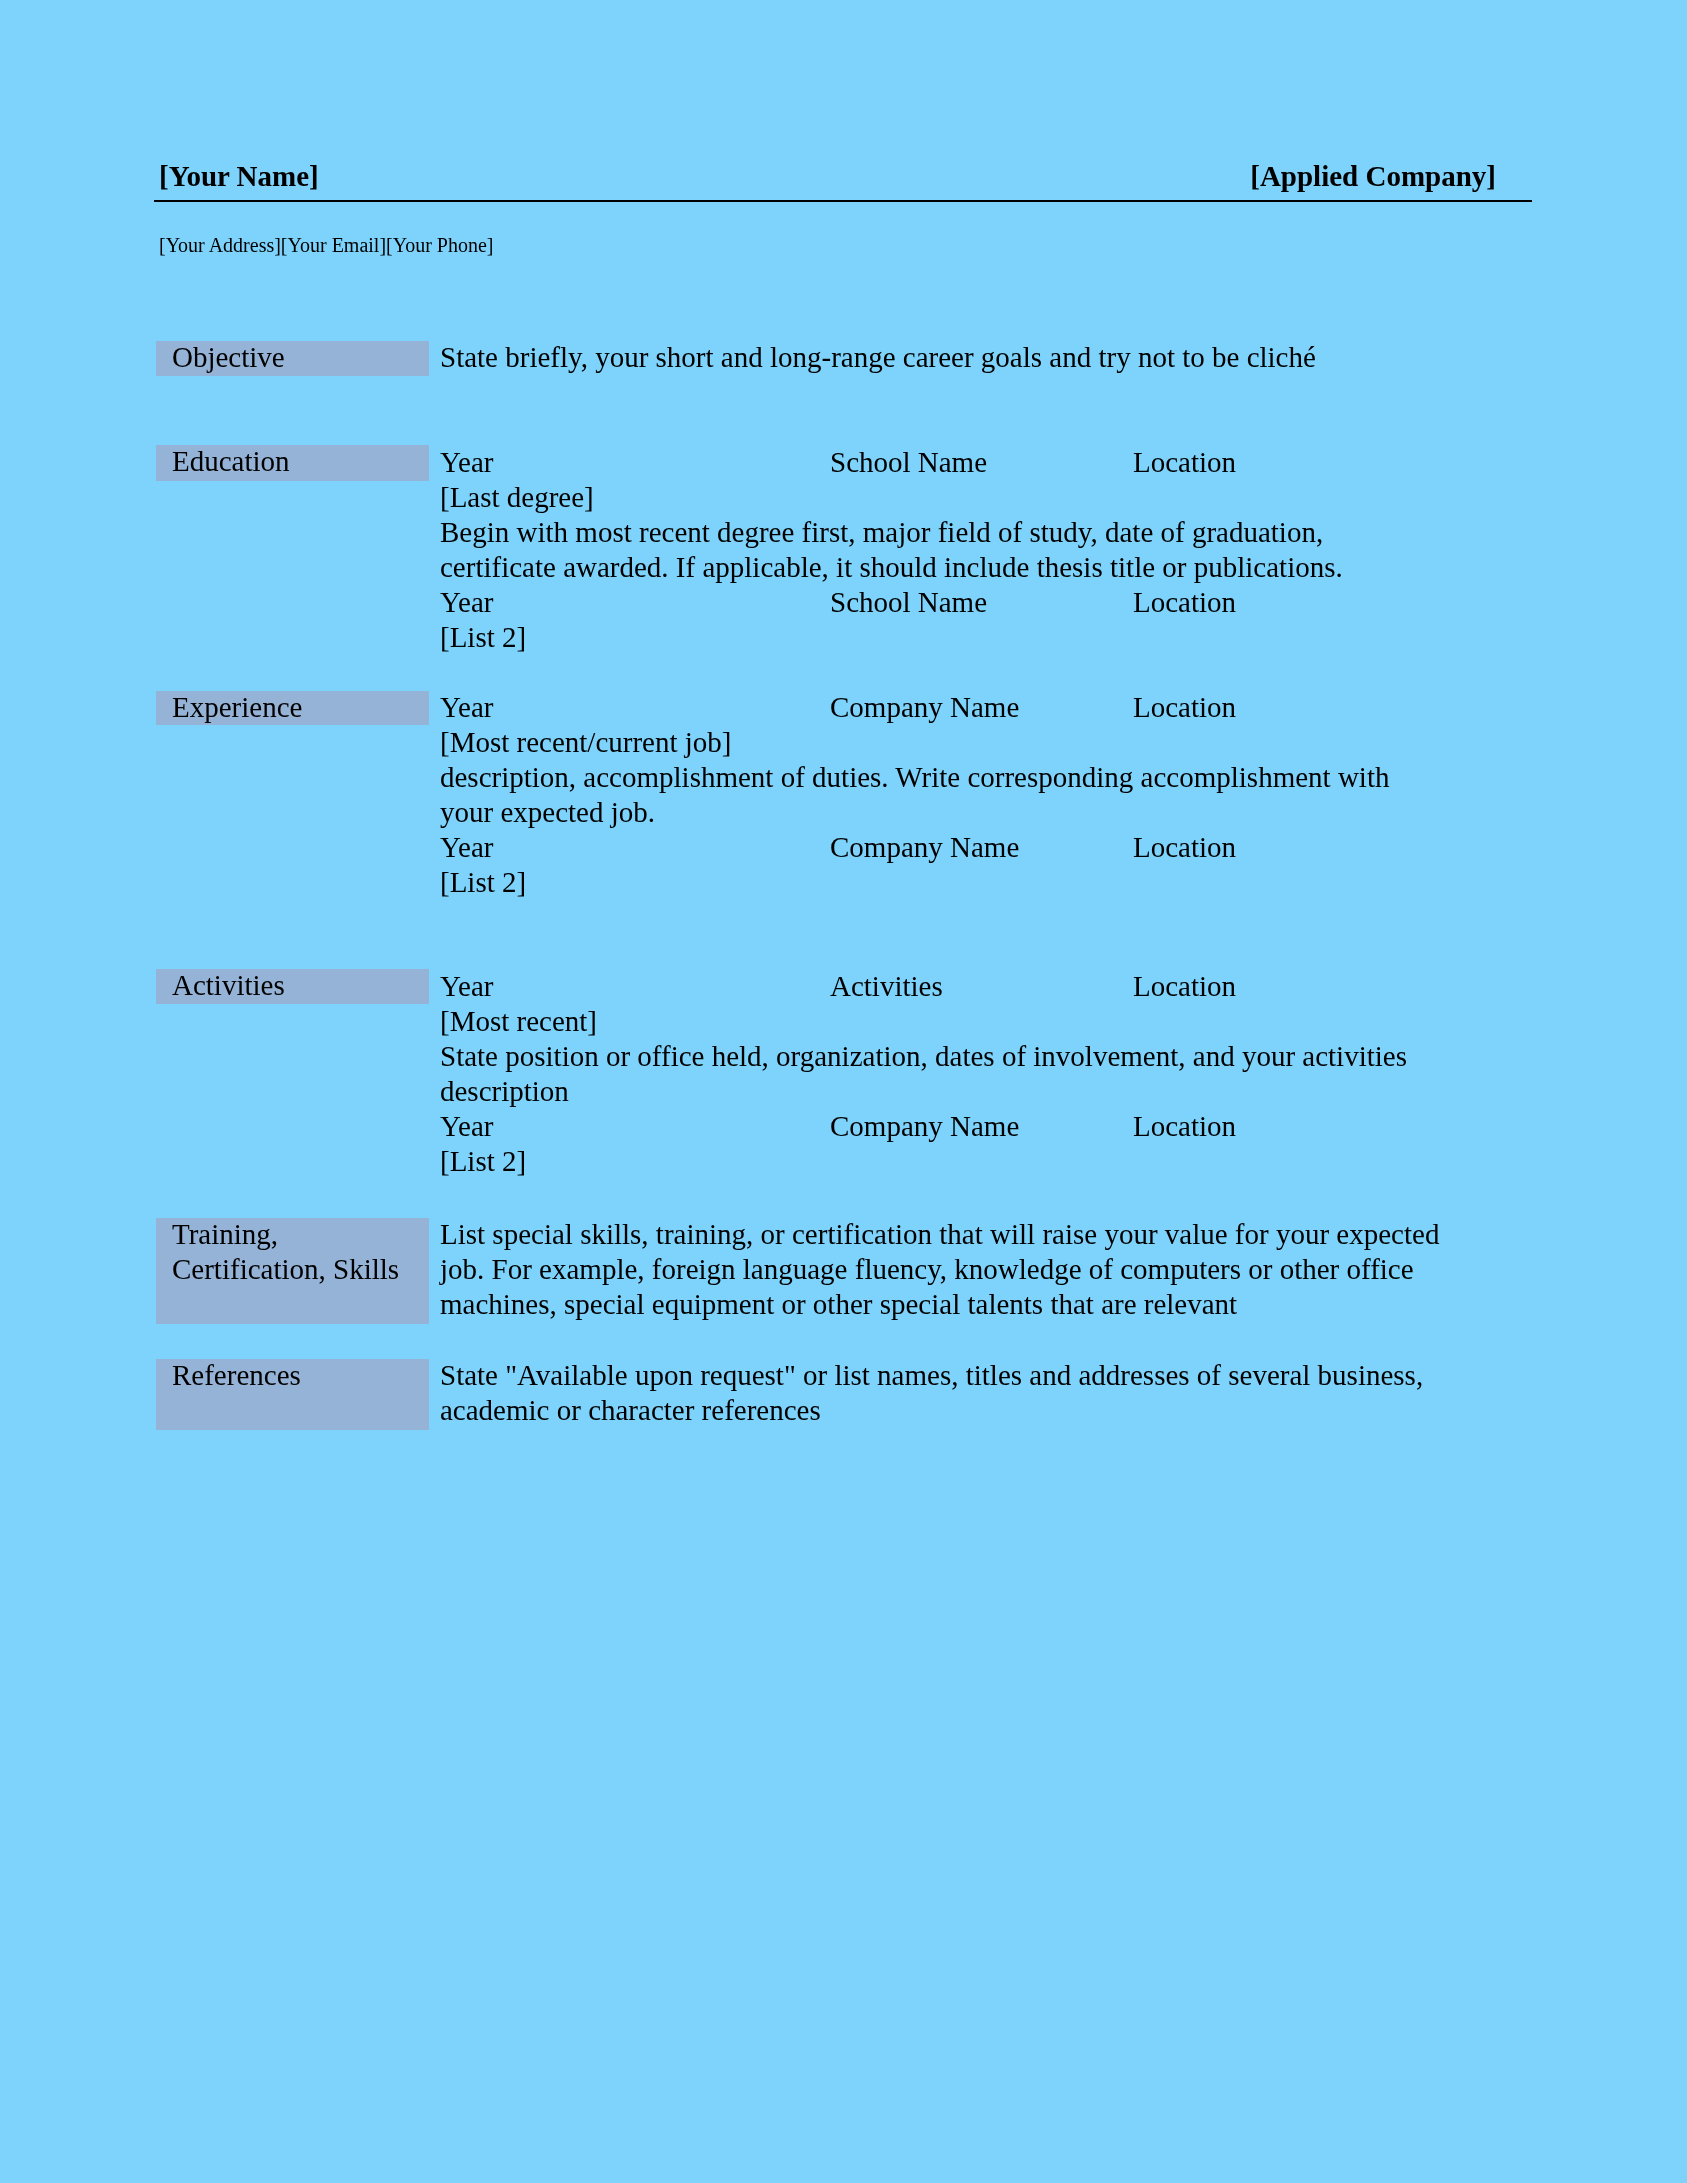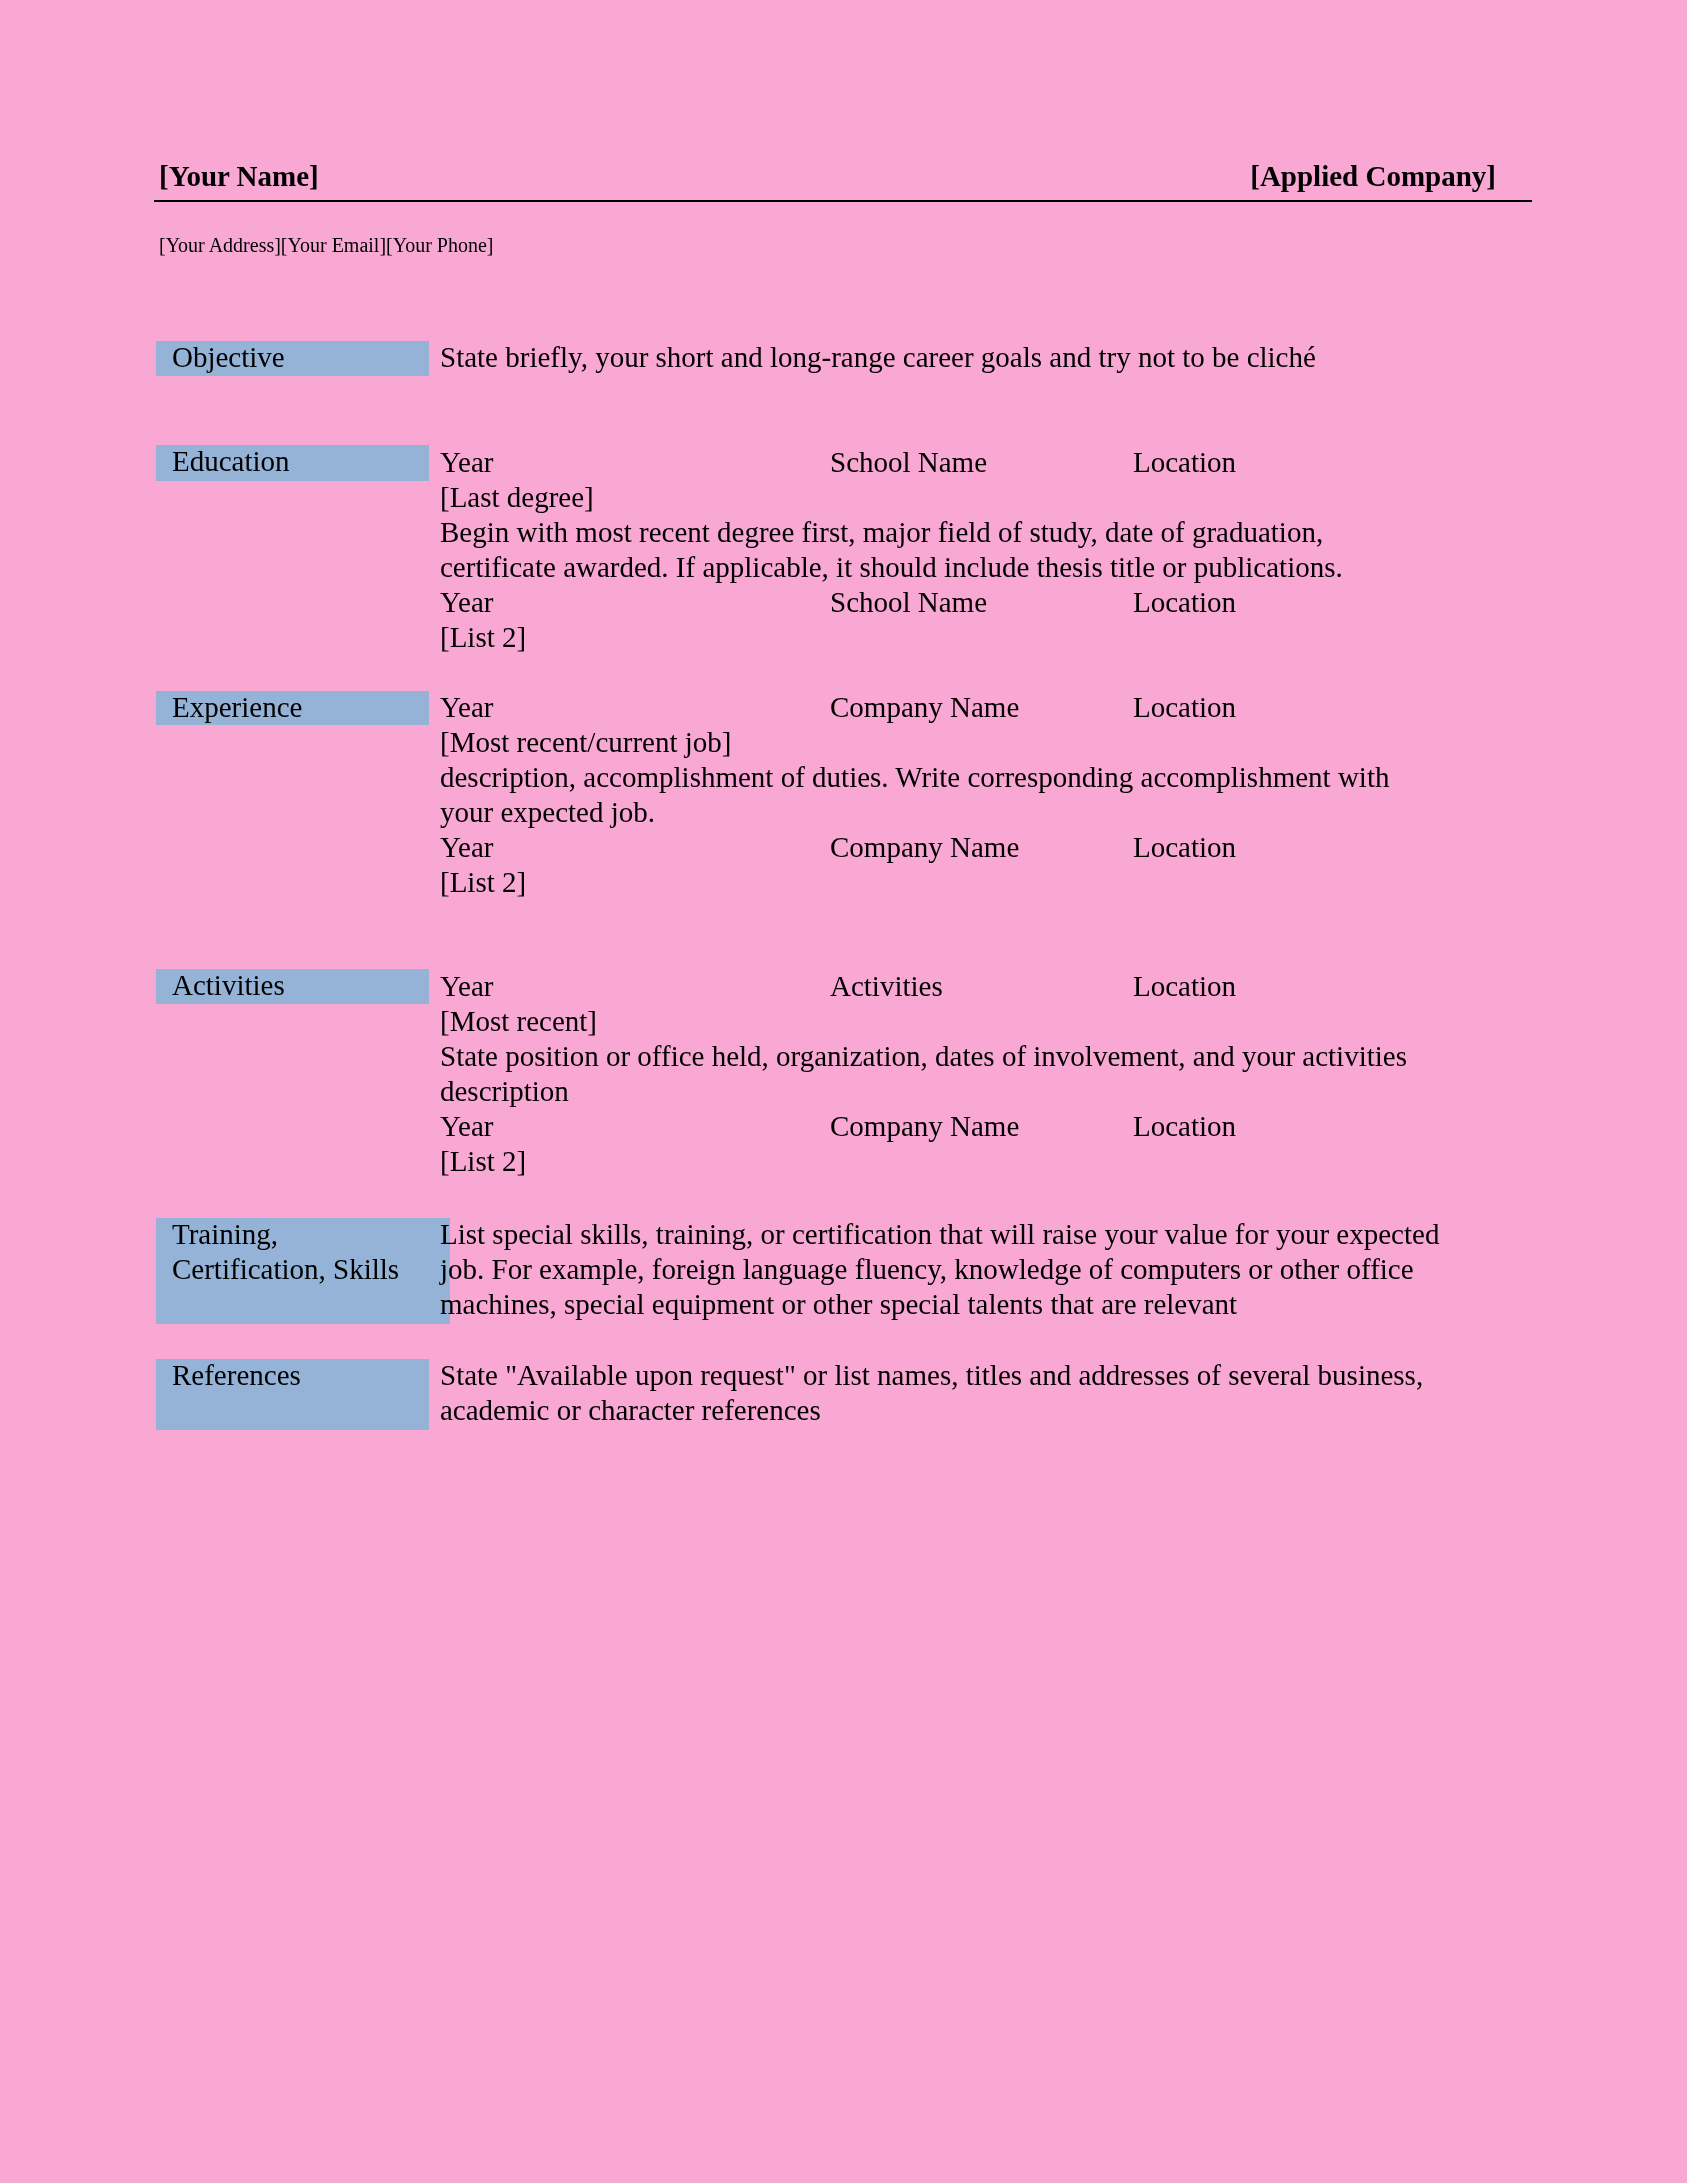--- a/index.html
+++ b/index.html
@@ -1,18 +1,18 @@
 <!DOCTYPE html>
 <html style="font-size:10.6px"><head>
   <meta charset="utf-8">
   <style>
     html, body { margin: 0; padding: 0; background: #ffffff; }
     body { width: 1687px; height: 2183px; position: relative; overflow: hidden;
            font-family: "Liberation Serif", "DejaVu Serif", serif; color: #000; }
-    .page { position: absolute; left: 0; top: 0; width: 1687px; height: 2183px; background: #f9a8d4; }
+    .page { position: absolute; left: 0; top: 0; width: 1687px; height: 2183px; background: #7dd3fc; }
     .hdr-text { position: absolute; font-size: 29px; font-weight: bold; line-height: 34px; white-space: nowrap; }
     #name { left: 159px; top: 159px; }
     #position { right: 191px; top: 159px; }
     .rule { position: absolute; left: 154px; top: 200px; width: 1378px; height: 2px; background: #000; }
     #contact { position: absolute; left: 159px; top: 228px; font-size: 20px; line-height: 34px; white-space: nowrap; }
     .label-box { position: absolute; left: 156px; width: 273px; background: #95B3D7; }
     .label-text { position: absolute; left: 16px; top: 1.3px; font-size: 29px; line-height: 35px; white-space: nowrap; }
     .content { position: absolute; left: 440px; width: 1059px; font-size: 29px; line-height: 35px; }
     .line { height: 35px; white-space: nowrap; position: relative; }
     .col { position: absolute; top: 0; white-space: nowrap; }
@@ -90,21 +90,21 @@
     <div class="line">State position or office held, organization, dates of involvement, and your activities</div>
     <div class="line">description</div>
     <div class="line">
       <span class="col c1">Year</span>
       <span class="col c2">Company Name</span>
       <span class="col c3">Location</span>
     </div>
     <div class="line">[List 2]</div>
   </div>
 
-  <div class="label-box" style="top:1218px;height:106px;padding-left:21px;">
+  <div class="label-box" style="top:1218px;height:106px;">
     <div class="label-text" style="top:-0.7px;">
       <div>Training,</div>
       <div>Certification, Skills</div>
     </div>
   </div>
   <div class="content" style="top:1217px;">
     <div class="line">List special skills, training, or certification that will raise your value for your expected</div>
     <div class="line">job. For example, foreign language fluency, knowledge of computers or other office</div>
     <div class="line">machines, special equipment or other special talents that are relevant</div>
   </div>

